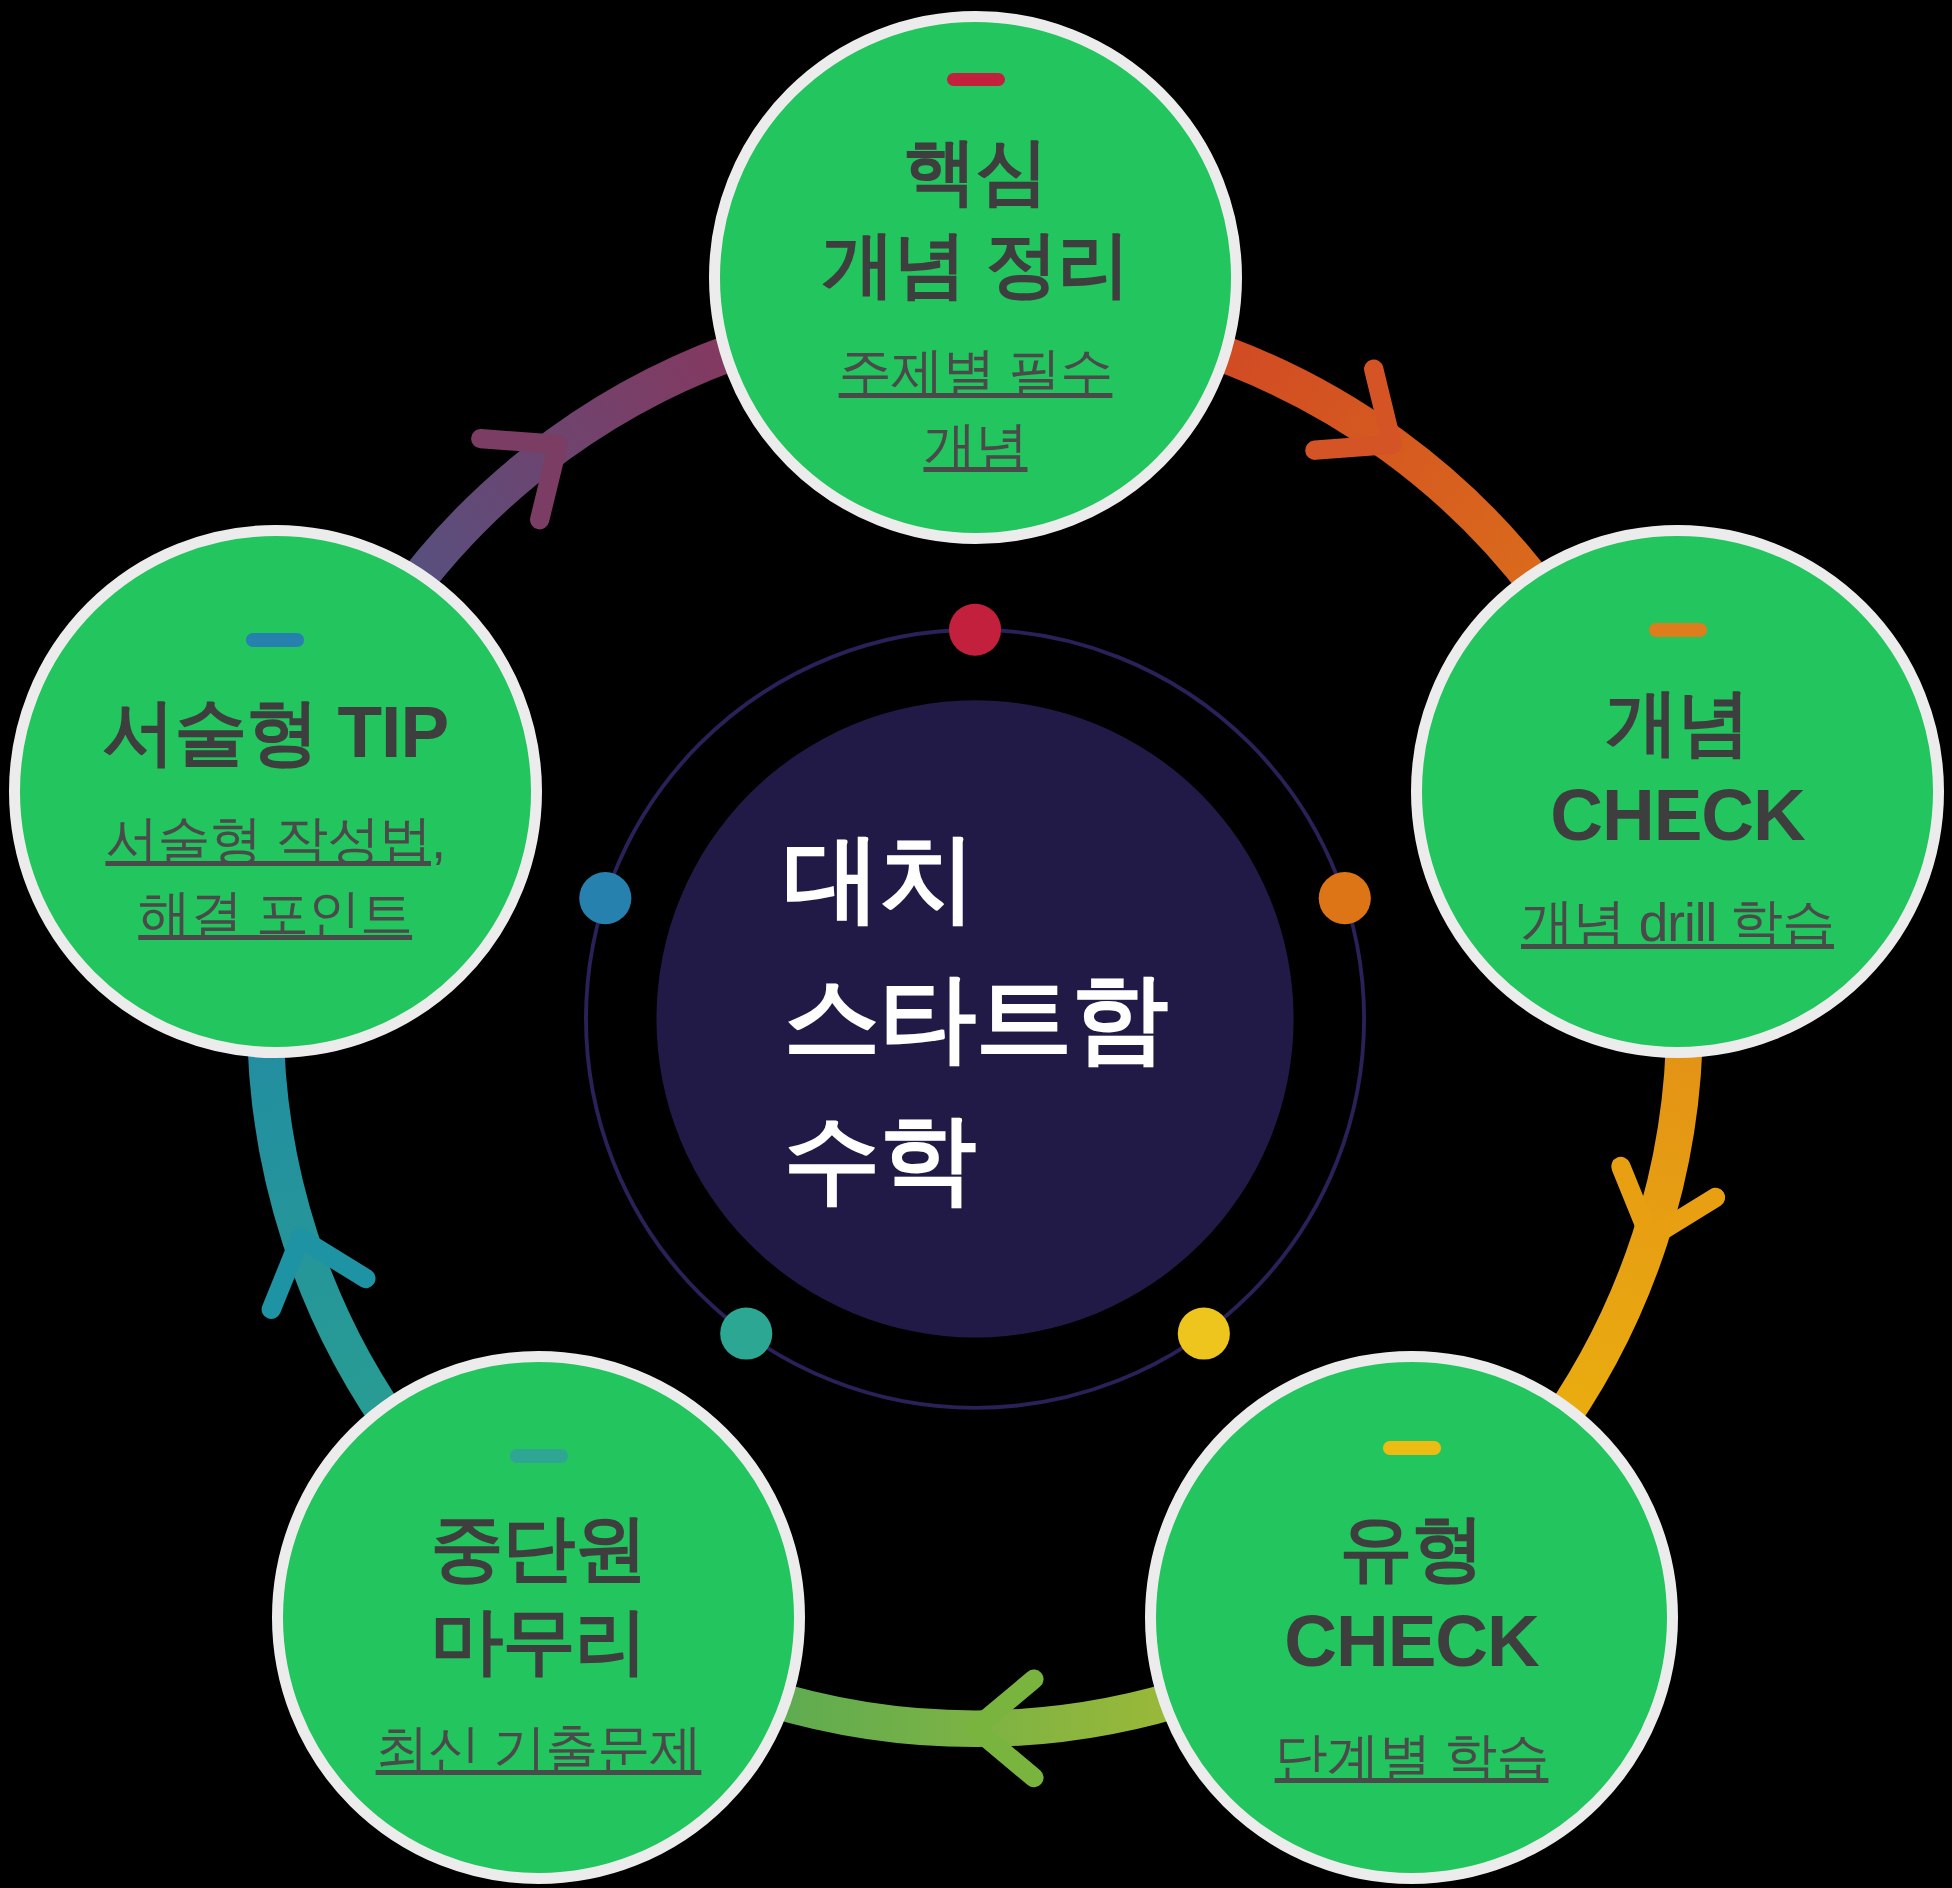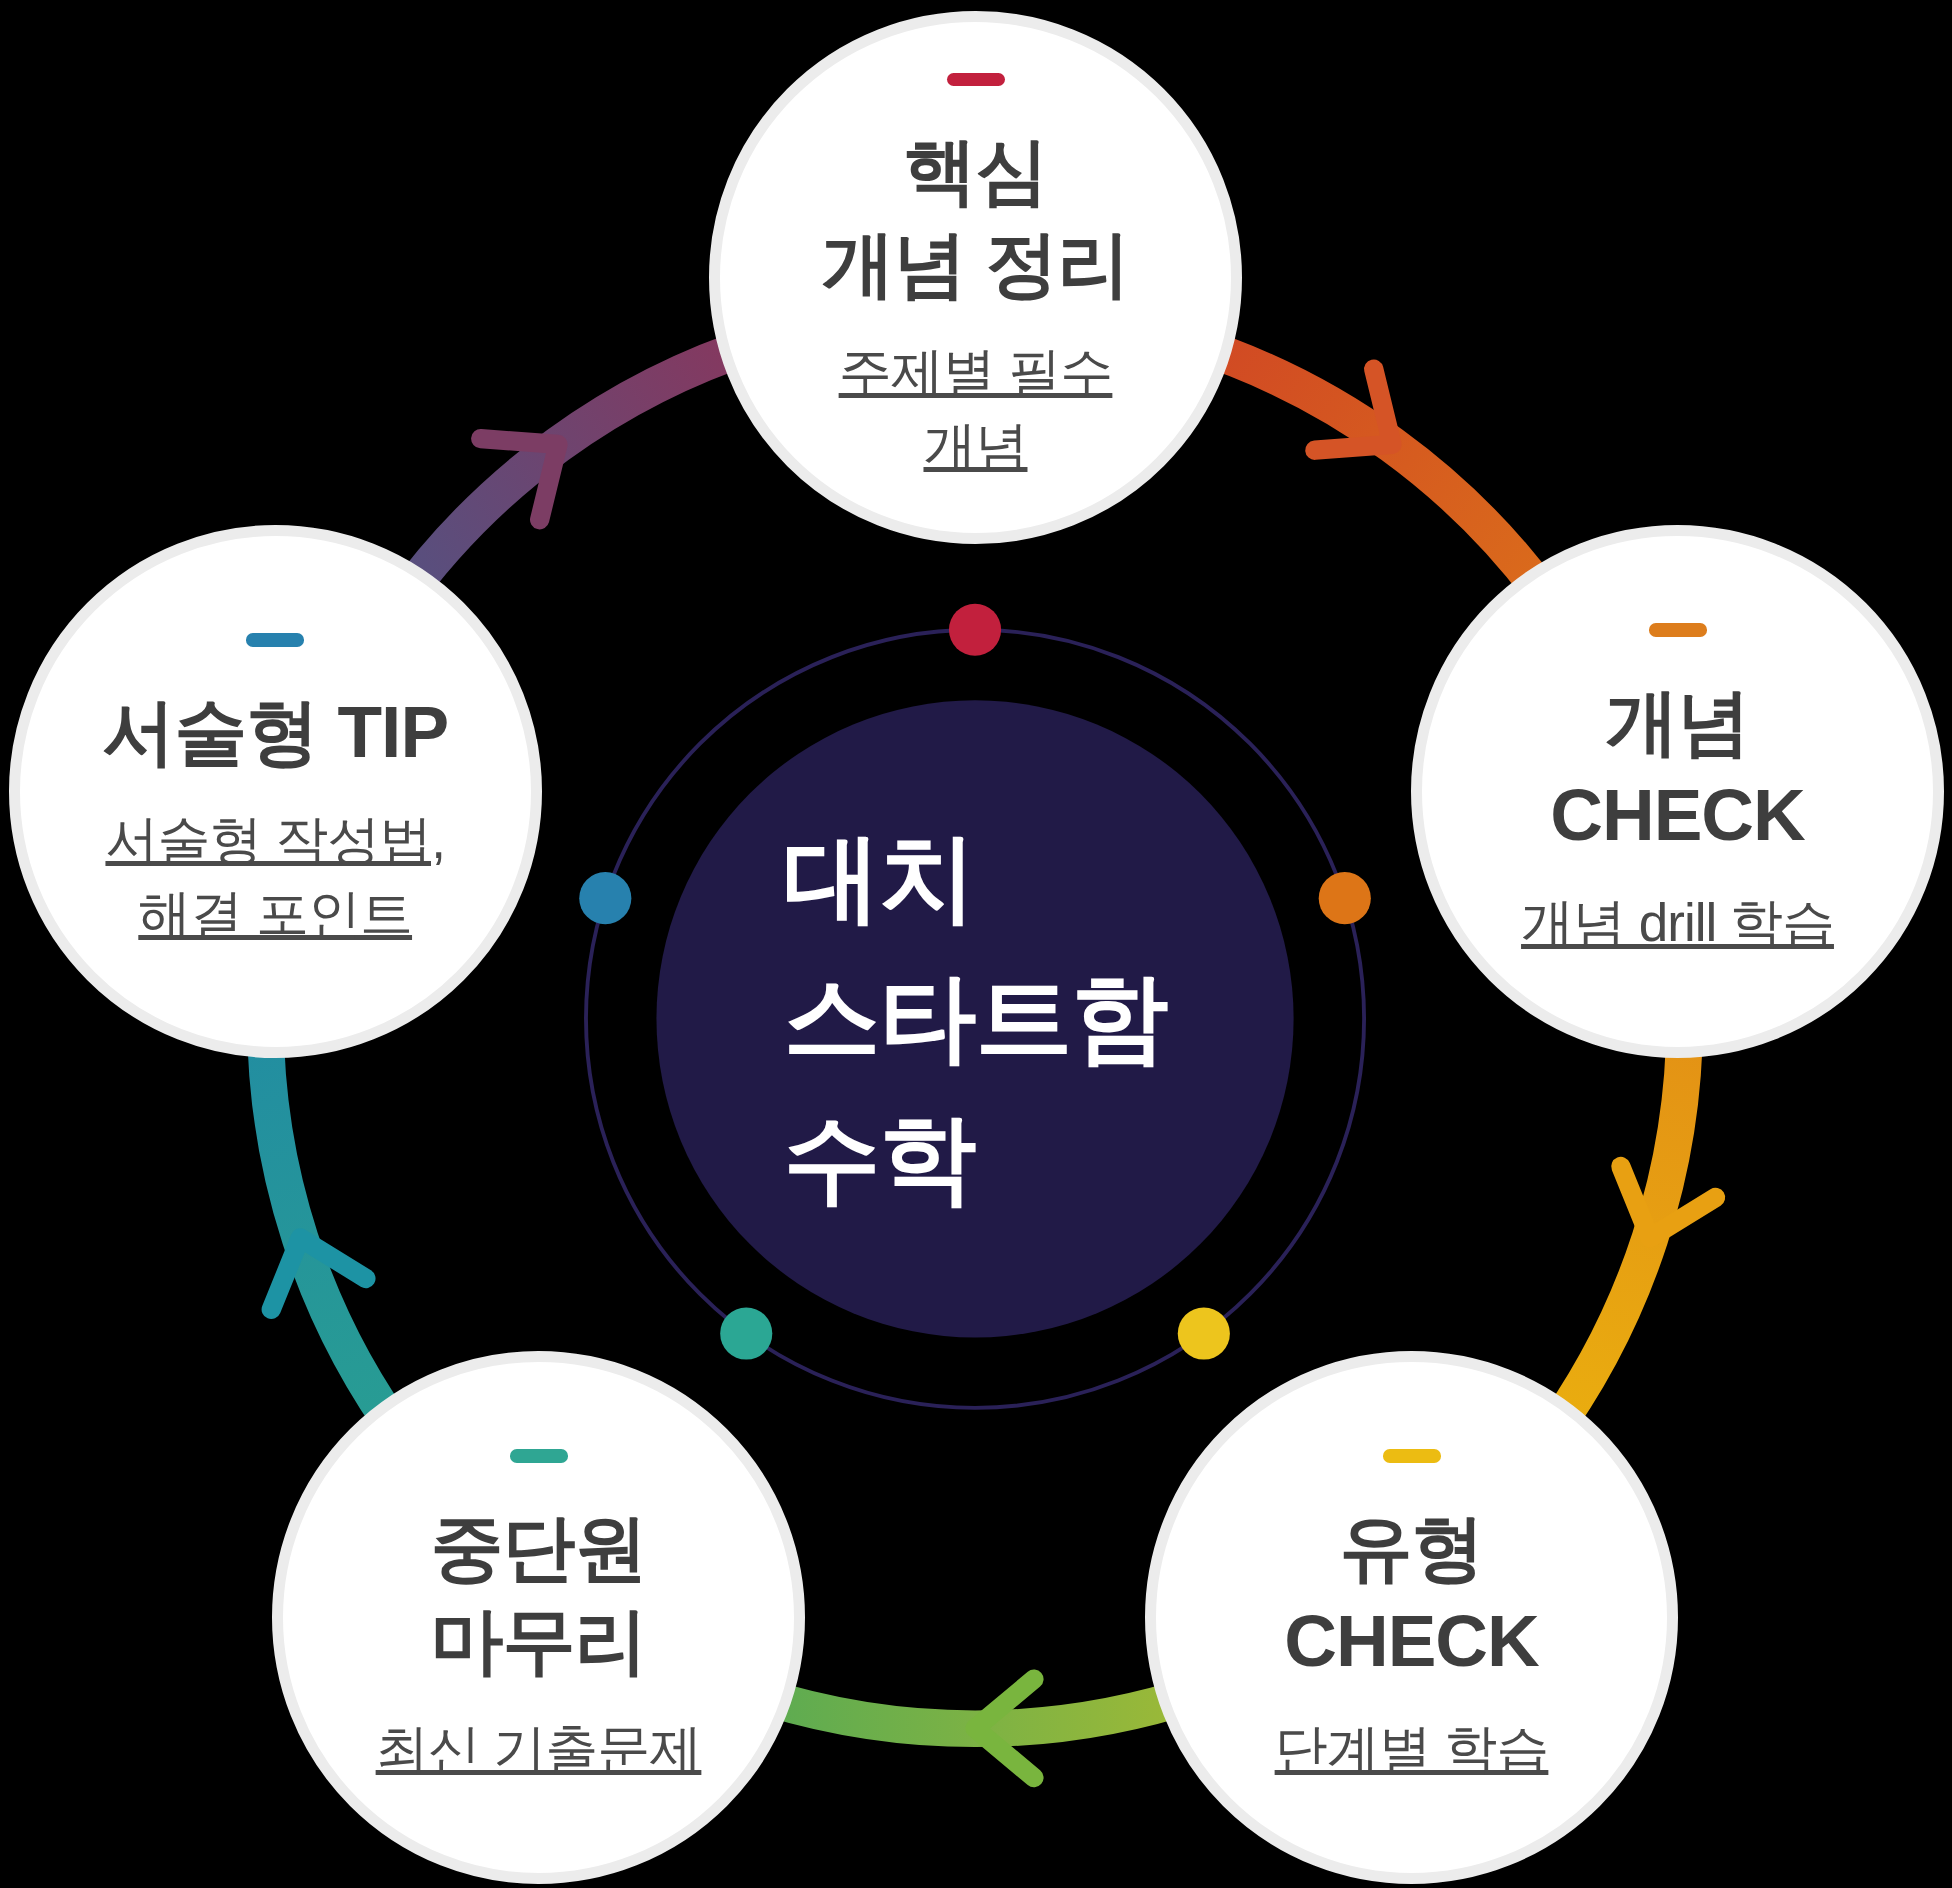--- a/index.html
+++ b/index.html
@@ -10,30 +10,30 @@
     font-family:"Liberation Sans","DejaVu Sans",sans-serif;
     overflow:hidden;
   }
   .stage{position:absolute;left:0;top:0;width:1952px;height:1889px;}
   .stage svg{position:absolute;left:0;top:0;display:block;}
 
   .node{
     position:absolute;
     width:533px;height:533px;
     box-sizing:border-box;
-    background:#ffffff;
+    background:#22c55e;
     border:11.6px solid #ECECEC;
     border-radius:50%;
     display:flex;flex-direction:column;
     align-items:center;justify-content:center;
     text-align:center;
   }
   .node-top{left:709px;top:10.6px;}
   .node-right{left:1411px;top:525px;}
-  .node-bottom-right{left:1145px;top:1351px;}
+  .node-bottom-right{left:1145px;top:1351px;gap:8px;}
   .node-bottom-left{left:272px;top:1351px;}
   .node-left{left:8.7px;top:525px;}
 
   .accent-dash{
     width:58px;height:13.5px;border-radius:6.8px;
     margin-bottom:39px;
     background:#999;
   }
   .node-title{
     font-size:73px;font-weight:700;color:#3E3E3E;

